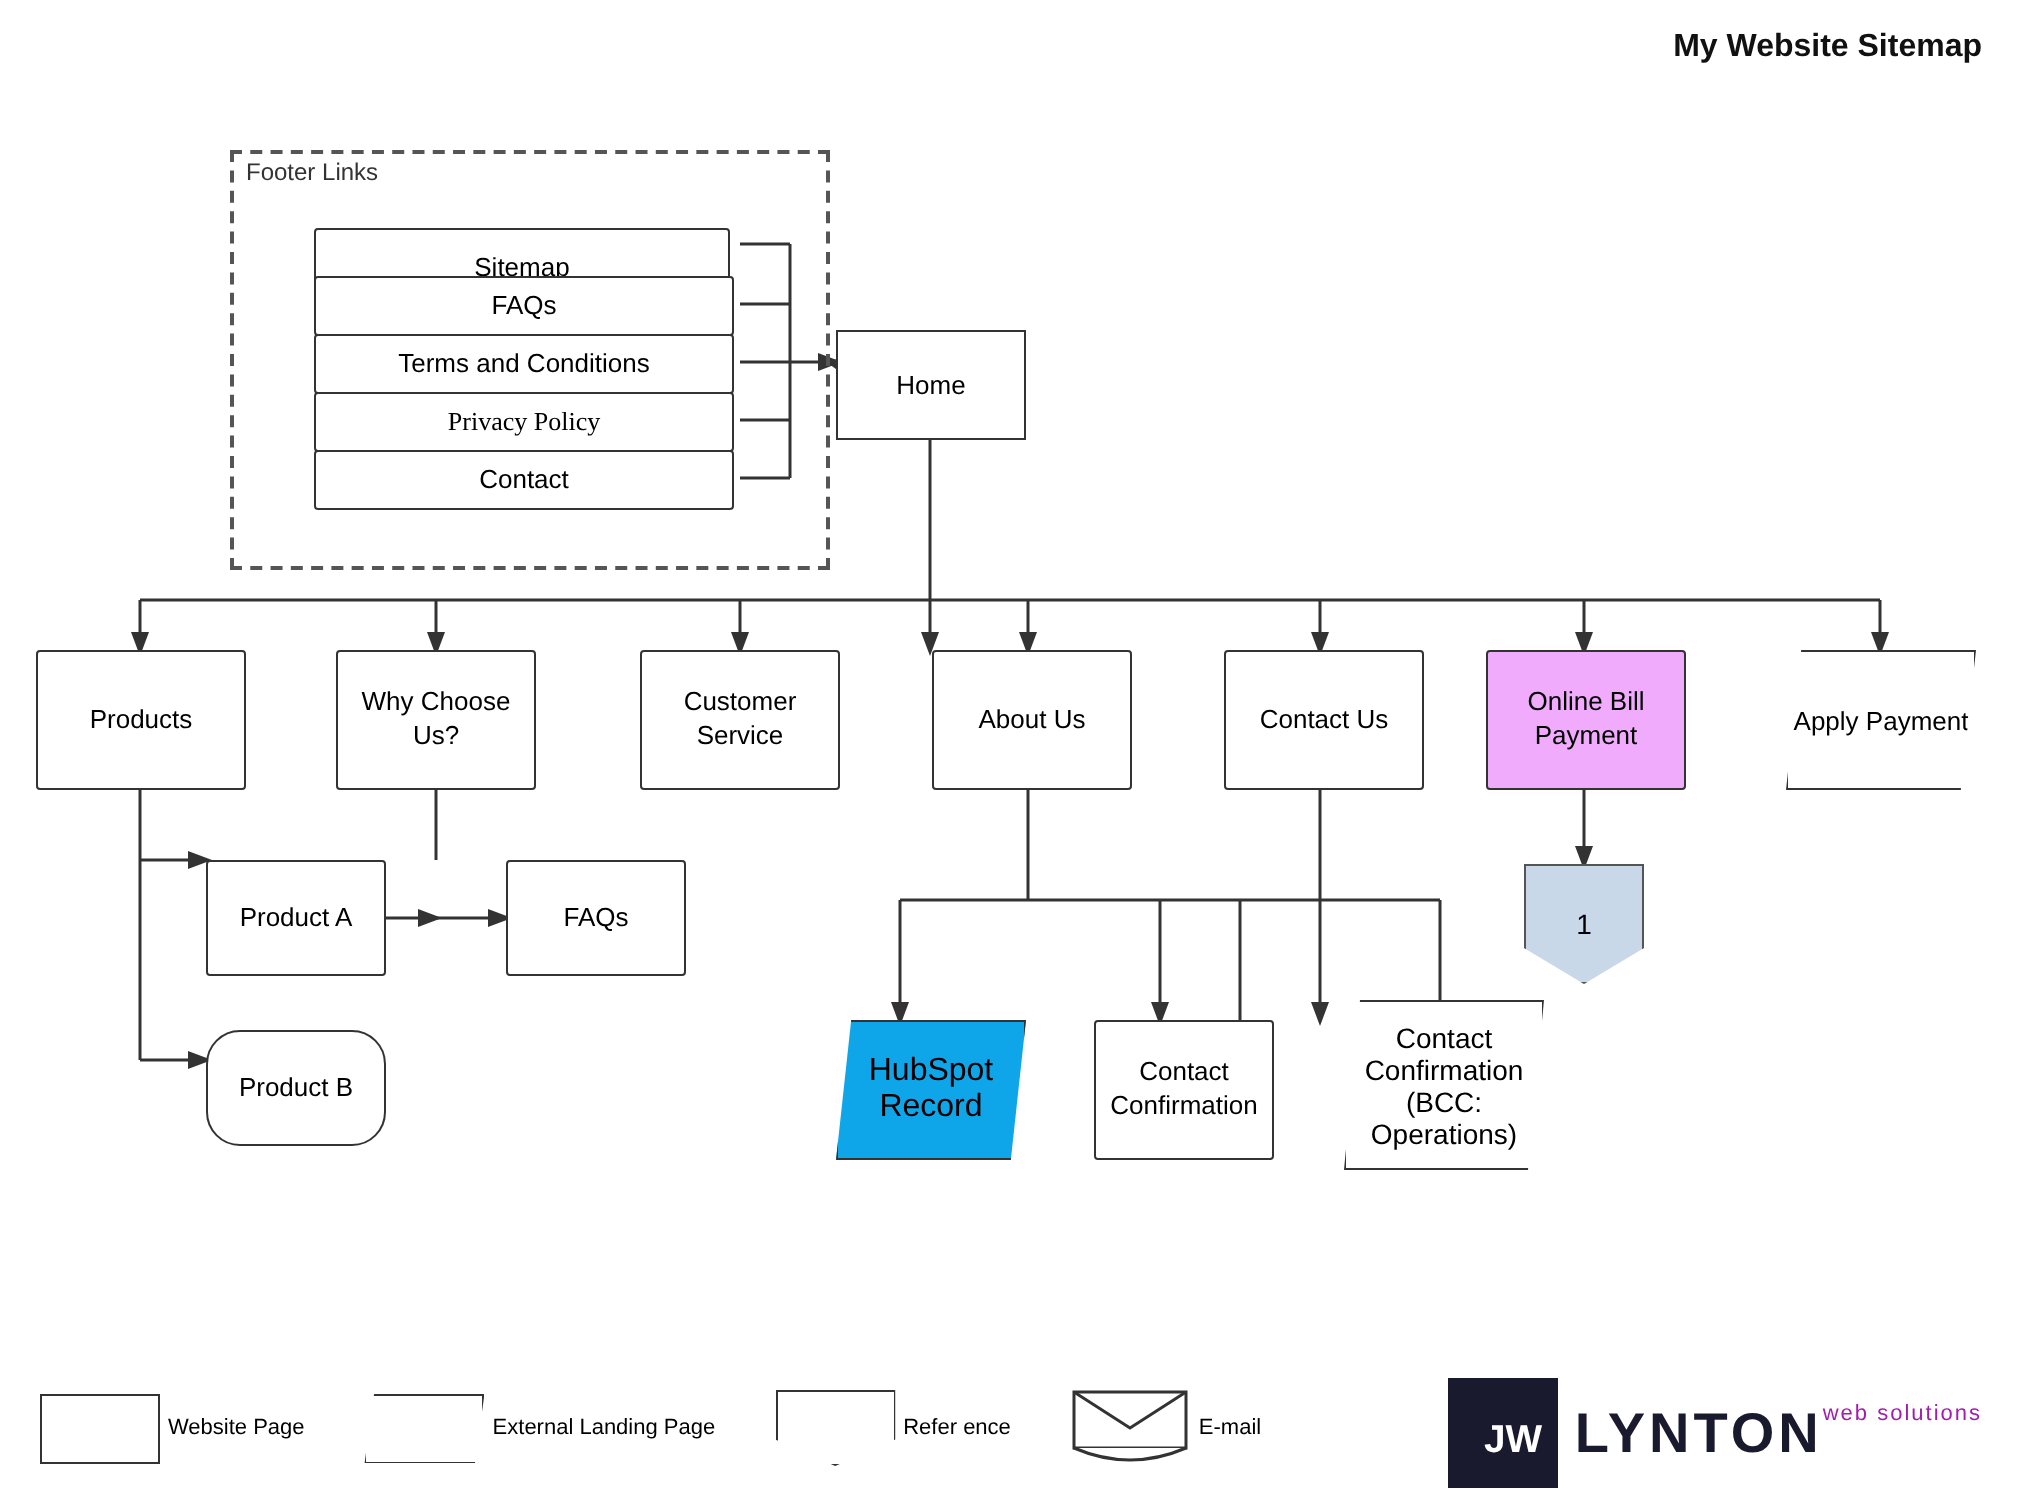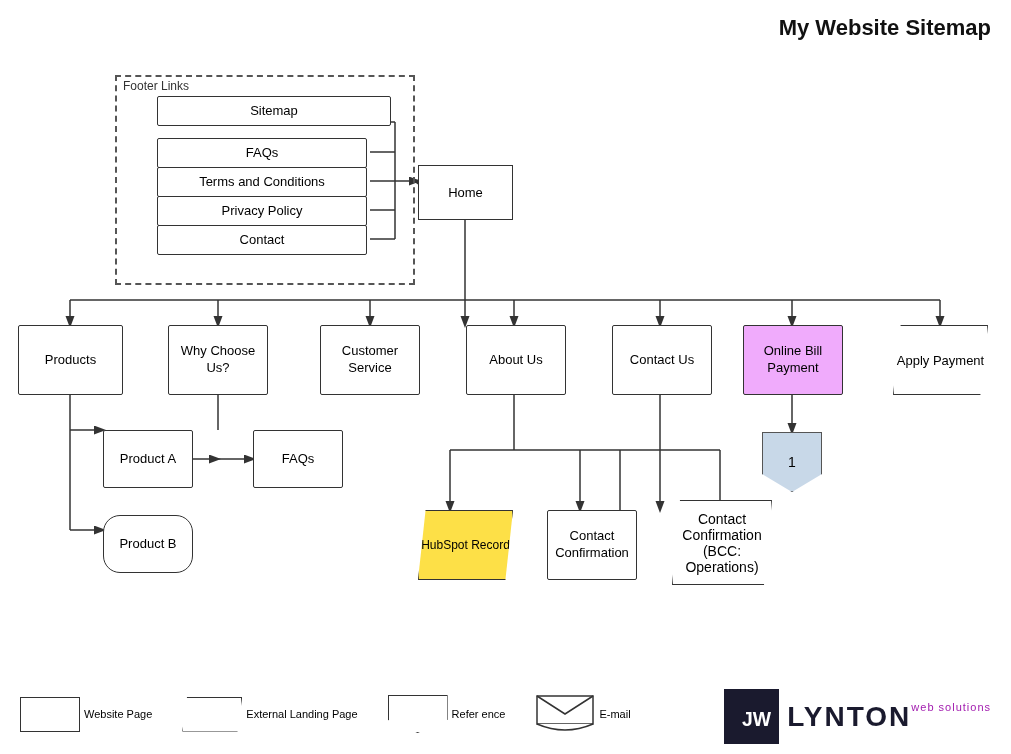--- a/index.html
+++ b/index.html
@@ -17,21 +17,21 @@
       min-height: 754px;
       background: #fff;
       position: relative;
     }
 
     
     .page-title {
       position: absolute;
       top: 15px;
       right: 20px;
-      font-size: 22px;
+      font-size: 16px;
       font-weight: bold;
       color: #111;
     }
 
     
     .svg-layer {
       position: absolute;
       top: 0; left: 0;
       width: 1011px;
       height: 650px;
@@ -207,33 +207,33 @@
     <line x1="620" y1="450" x2="720" y2="450" stroke="#333" stroke-width="1.5"></line>
     <line x1="660" y1="450" x2="660" y2="510" stroke="#333" stroke-width="1.5" marker-end="url(#arrow)"></line>
     <line x1="720" y1="450" x2="720" y2="510" stroke="#333" stroke-width="1.5" marker-end="url(#arrow)"></line>
 
     <line x1="792" y1="395" x2="792" y2="432" stroke="#333" stroke-width="1.5" marker-end="url(#arrow)"></line>
   </svg>
 
   <div class="footer-links-box"></div>
   <div class="footer-links-label">Footer Links</div>
 
-  <div class="node node-rect" style="top:96px;left:157px;width:234px;height:30px;">
+  <div class="node node-rect" style="top:114px;left:157px;width:208px;height:30px;align-items:flex-end;">
     <span>Sitemap</span>
   </div>
 
   <div class="node node-rect" style="top:138px;left:157px;width:210px;height:30px;">
     <span>FAQs</span>
   </div>
 
   <div class="node node-rect" style="top:167px;left:157px;width:210px;height:30px;">
     <span>Terms and Conditions</span>
   </div>
 
-  <div class="node node-rect" style="top:196px;left:157px;width:210px;height:30px;">
+  <div class="node node-rect" style="top:196px;left:157px;width:210px;height:30px;font-family:Liberation Serif, serif;">
     <span>Privacy Policy</span>
   </div>
 
   <div class="node node-rect" style="top:225px;left:157px;width:210px;height:30px;">
     <span>Contact</span>
   </div>
 
   <div style="position:absolute;top:165px;left:418px;width:95px;height:55px;border:1.5px solid #333;background:#fff;display:flex;align-items:center;justify-content:center;font-size:13px;">
     <span>Home</span>
   </div>
@@ -275,21 +275,21 @@
   </div>
 
   <div class="node node-rect" style="top:430px;left:253px;width:90px;height:58px;">
     <span>FAQs</span>
   </div>
 
   <div style="position:absolute;top:432px;left:762px;width:60px;height:60px;background:#c8d8e8;clip-path:polygon(0% 0%, 100% 0%, 100% 70%, 50% 100%, 0% 70%);border:1.5px solid #555;display:flex;align-items:center;justify-content:center;font-size:14px;">
     <span>1</span>
   </div>
 
-  <div style="position:absolute;top:510px;left:418px;width:95px;height:70px;border:1.5px solid #333;background:#fde047;display:flex;align-items:center;justify-content:center;font-size:12px;text-align:center;clip-path:polygon(8% 0%, 100% 0%, 92% 100%, 0% 100%);">
+  <div style="position:absolute;top:510px;left:418px;width:95px;height:70px;border:1.5px solid #333;background:#0ea5e9;display:flex;align-items:center;justify-content:center;font-size:16px;text-align:center;clip-path:polygon(8% 0%, 100% 0%, 92% 100%, 0% 100%);">
     <span>HubSpot Record</span>
   </div>
 
   <div class="node node-rect" style="top:510px;left:547px;width:90px;height:70px;">
     <span>Contact Confirmation</span>
   </div>
 
   <div style="position:absolute;top:500px;left:672px;width:100px;height:85px;border:1.5px solid #333;background:#fff;display:flex;align-items:center;justify-content:center;font-size:14px;text-align:center;clip-path:polygon(8% 0%, 100% 0%, 92% 100%, 0% 100%);padding:5px;">
     <span>Contact Confirmation (BCC: Operations)</span>
   </div>

